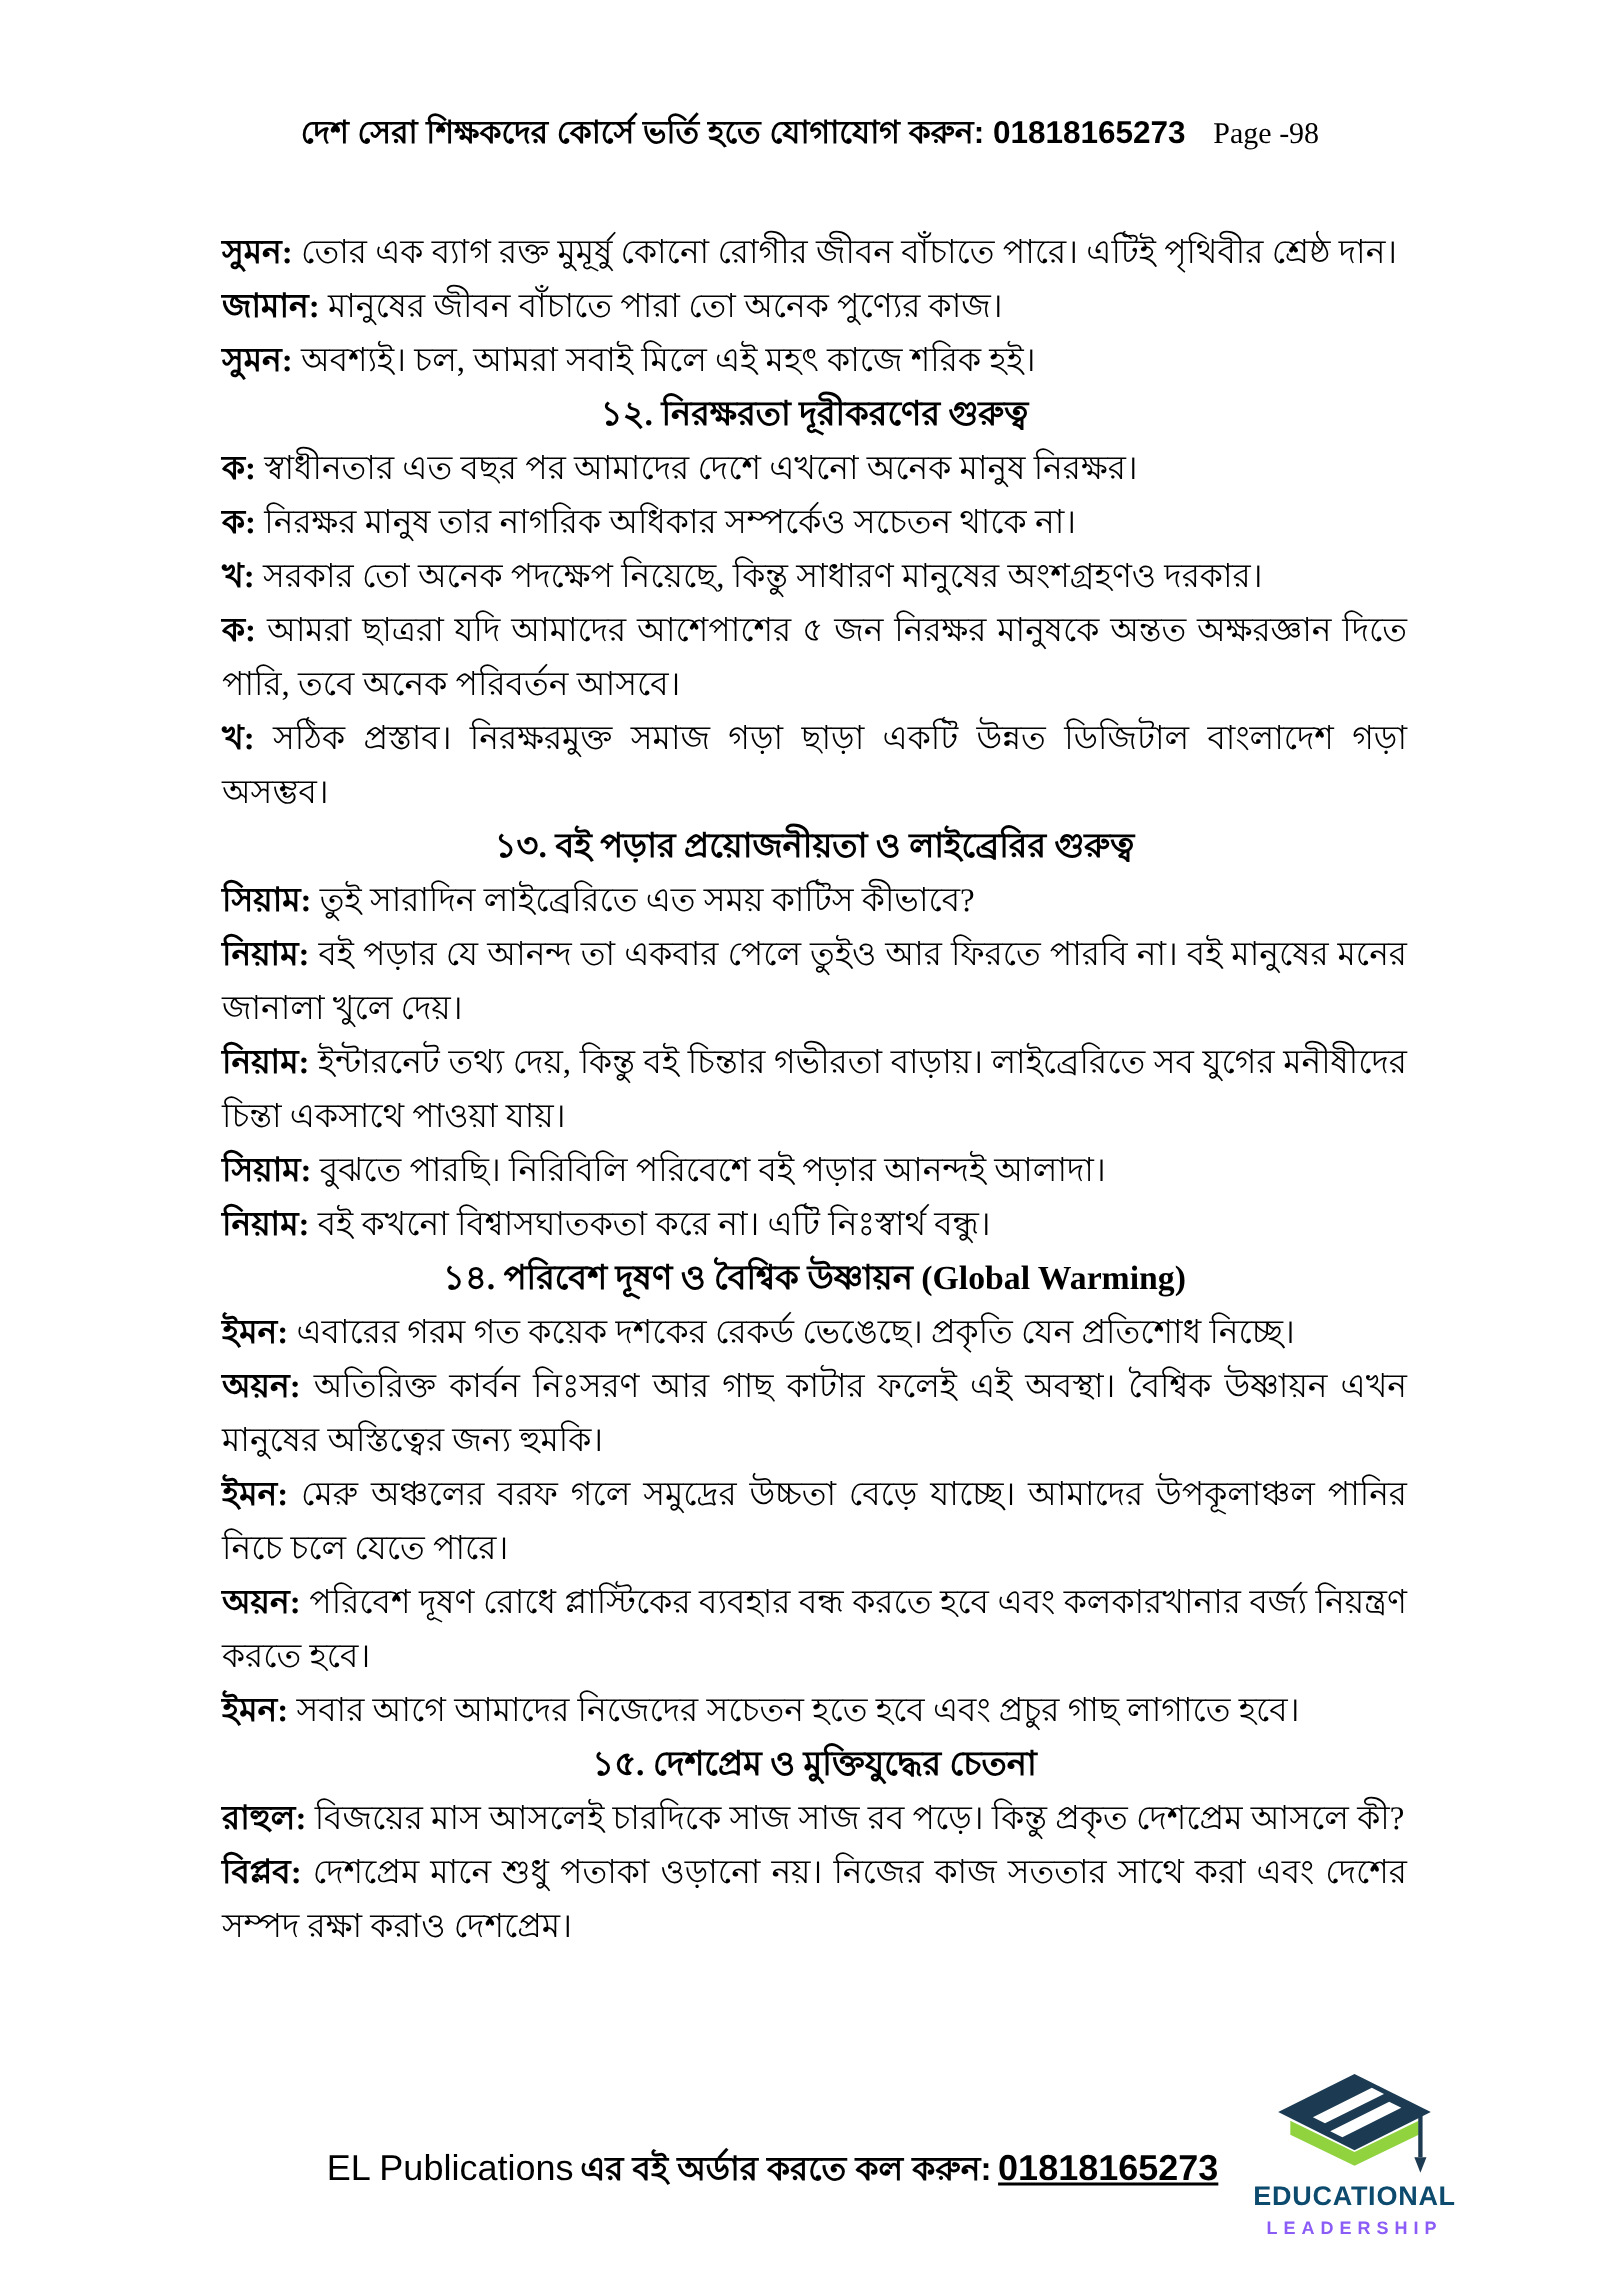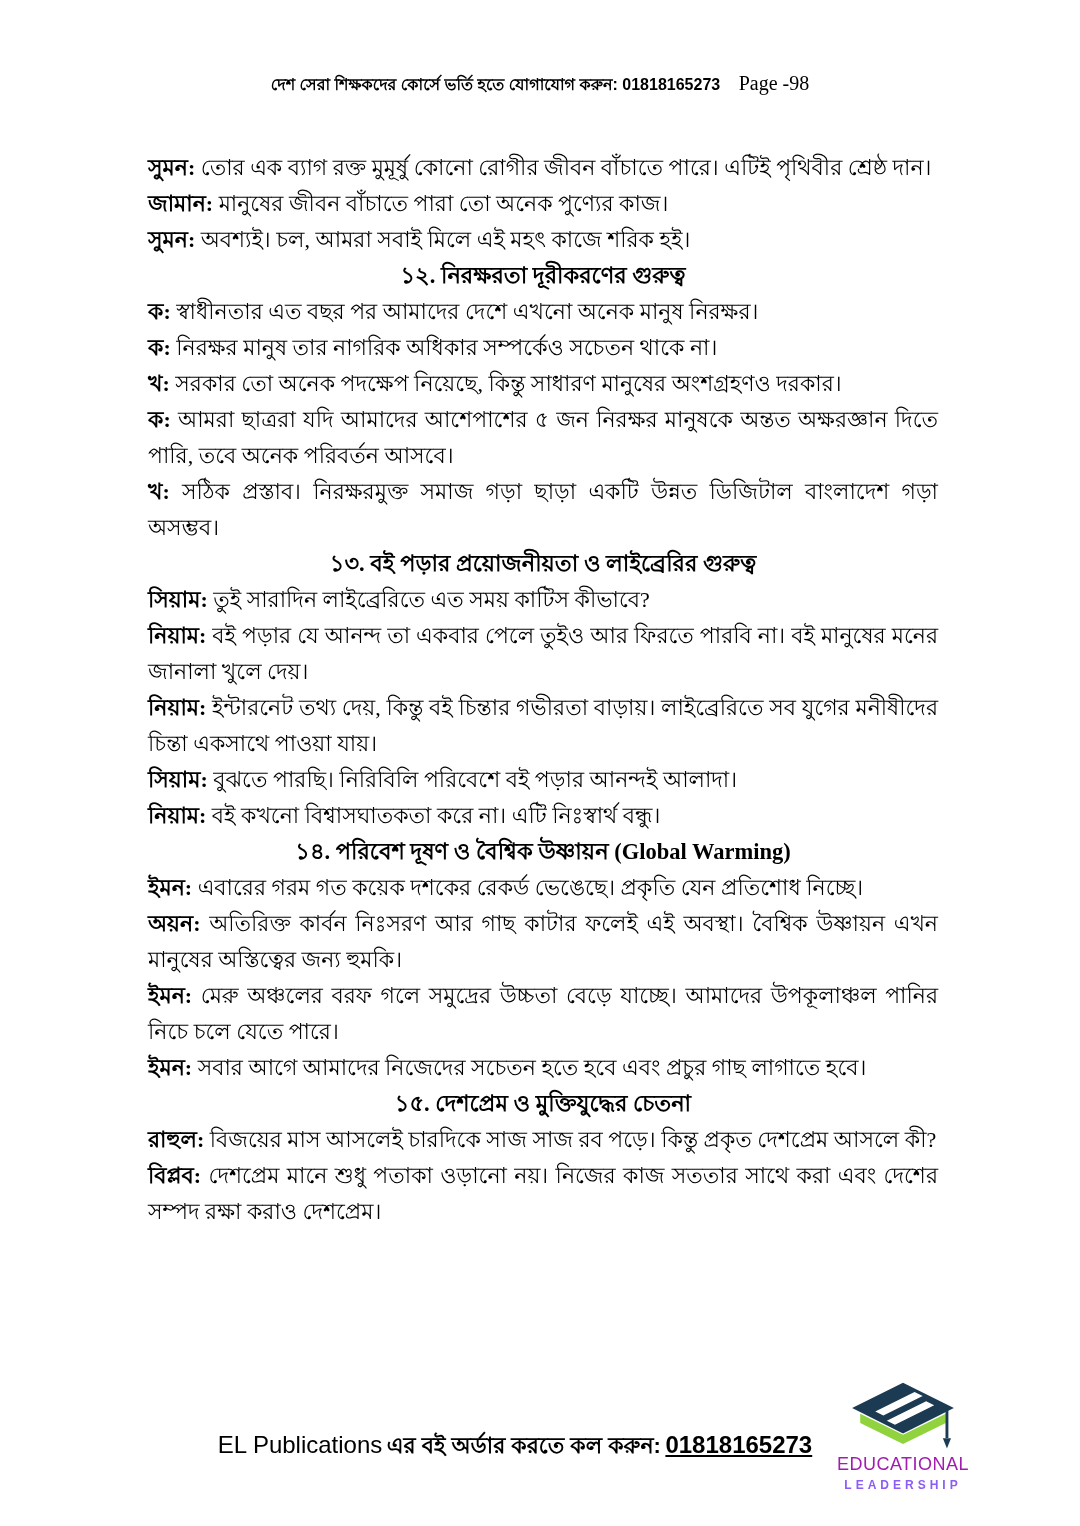--- a/index.html
+++ b/index.html
@@ -15,21 +15,21 @@
   .page-header {
     position: absolute;
     top: 72px;
     left: 0;
     width: 1080px;
     text-align: center;
     white-space: nowrap;
   }
   .page-header .contact {
     font-weight: bold;
-    font-size: 16px;
+    font-size: 21px;
   }
   .page-header .pagenum {
     font-family: "Liberation Serif", serif;
     font-weight: normal;
     font-size: 20px;
     margin-left: 14px;
   }
   .content {
     position: absolute;
     top: 150px;
@@ -63,24 +63,24 @@
   .logo {
     position: absolute;
     left: 833px;
     top: 1378px;
     width: 140px;
     text-align: center;
   }
   .logo .cap { display: block; margin: 0 auto; }
   .logo .l1 {
     display: block;
-    font-weight: normal;
+    font-weight: bold;
     font-size: 18px;
     letter-spacing: 0.5px;
-    color: #a21caf;
+    color: #0c4a6e;
     margin-top: 2px;
   }
   .logo .l2 {
     display: block;
     font-weight: bold;
     font-size: 12px;
     letter-spacing: 4px;
     color: #8b5cf6;
     margin-top: 3px;
   }
@@ -106,20 +106,21 @@
     <p class="heading">১৩. বই পড়ার প্রয়োজনীয়তা ও লাইব্রেরির গুরুত্ব</p>
     <p class="line"><b class="speaker">সিয়াম:</b> তুই সারাদিন লাইব্রেরিতে এত সময় কাটিস কীভাবে?</p>
     <p class="line"><b class="speaker">নিয়াম:</b> বই পড়ার যে আনন্দ তা একবার পেলে তুইও আর ফিরতে পারবি না। বই মানুষের মনের জানালা খুলে দেয়।</p>
     <p class="line"><b class="speaker">নিয়াম:</b> ইন্টারনেট তথ্য দেয়, কিন্তু বই চিন্তার গভীরতা বাড়ায়। লাইব্রেরিতে সব যুগের মনীষীদের চিন্তা একসাথে পাওয়া যায়।</p>
     <p class="line"><b class="speaker">সিয়াম:</b> বুঝতে পারছি। নিরিবিলি পরিবেশে বই পড়ার আনন্দই আলাদা।</p>
     <p class="line"><b class="speaker">নিয়াম:</b> বই কখনো বিশ্বাসঘাতকতা করে না। এটি নিঃস্বার্থ বন্ধু।</p>
     <p class="heading">১৪. পরিবেশ দূষণ ও বৈশ্বিক উষ্ণায়ন (Global Warming)</p>
     <p class="line"><b class="speaker">ইমন:</b> এবারের গরম গত কয়েক দশকের রেকর্ড ভেঙেছে। প্রকৃতি যেন প্রতিশোধ নিচ্ছে।</p>
     <p class="line"><b class="speaker">অয়ন:</b> অতিরিক্ত কার্বন নিঃসরণ আর গাছ কাটার ফলেই এই অবস্থা। বৈশ্বিক উষ্ণায়ন এখন মানুষের অস্তিত্বের জন্য হুমকি।</p>
     <p class="line"><b class="speaker">ইমন:</b> মেরু অঞ্চলের বরফ গলে সমুদ্রের উচ্চতা বেড়ে যাচ্ছে। আমাদের উপকূলাঞ্চল পানির নিচে চলে যেতে পারে।</p>
+    <p class="line"><b class="speaker">অয়ন:</b> পরিবেশ দূষণ রোধে প্লাস্টিকের ব্যবহার বন্ধ করতে হবে এবং কলকারখানার বর্জ্য নিয়ন্ত্রণ করতে হবে।</p>
     <p class="line"><b class="speaker">ইমন:</b> সবার আগে আমাদের নিজেদের সচেতন হতে হবে এবং প্রচুর গাছ লাগাতে হবে।</p>
     <p class="heading">১৫. দেশপ্রেম ও মুক্তিযুদ্ধের চেতনা</p>
     <p class="line"><b class="speaker">রাহুল:</b> বিজয়ের মাস আসলেই চারদিকে সাজ সাজ রব পড়ে। কিন্তু প্রকৃত দেশপ্রেম আসলে কী?</p>
     <p class="line"><b class="speaker">বিপ্লব:</b> দেশপ্রেম মানে শুধু পতাকা ওড়ানো নয়। নিজের কাজ সততার সাথে করা এবং দেশের সম্পদ রক্ষা করাও দেশপ্রেম।</p>
   </div>
 
 <div class="footer">
   <span class="pub">EL Publications</span>
   <span class="order">এর বই অর্ডার করতে কল করুন:</span>
   <span class="phone">01818165273</span>

